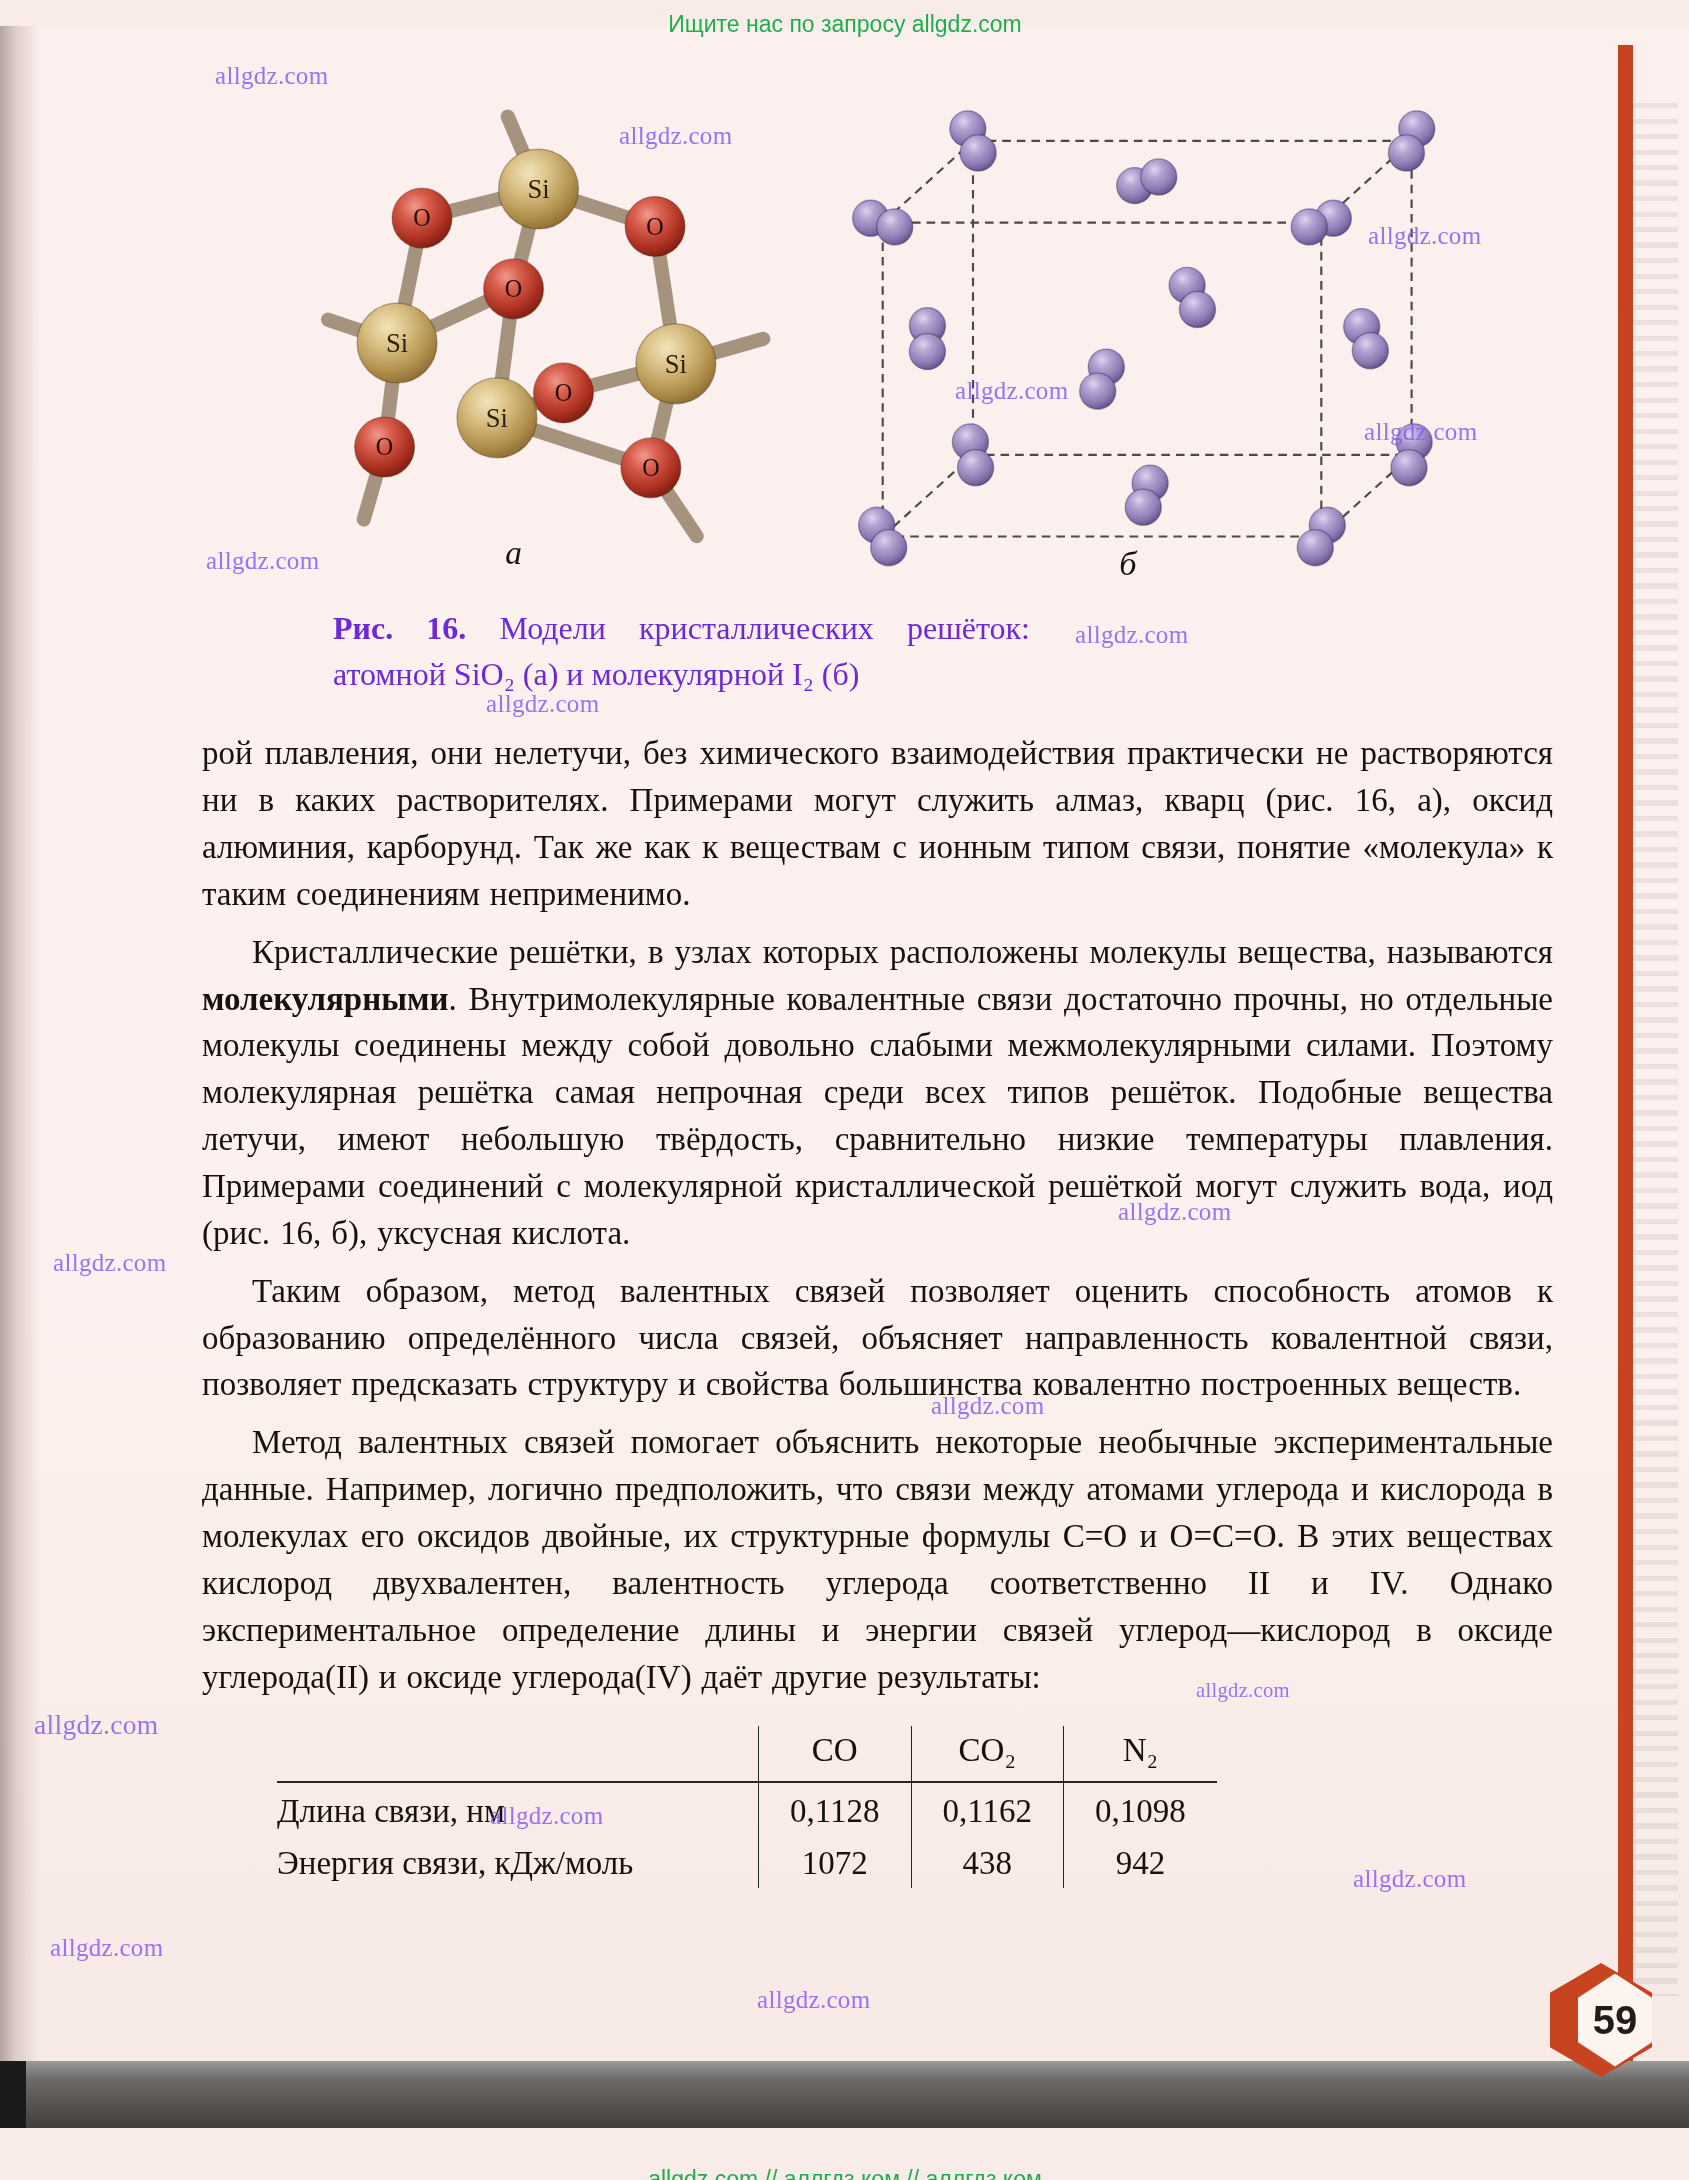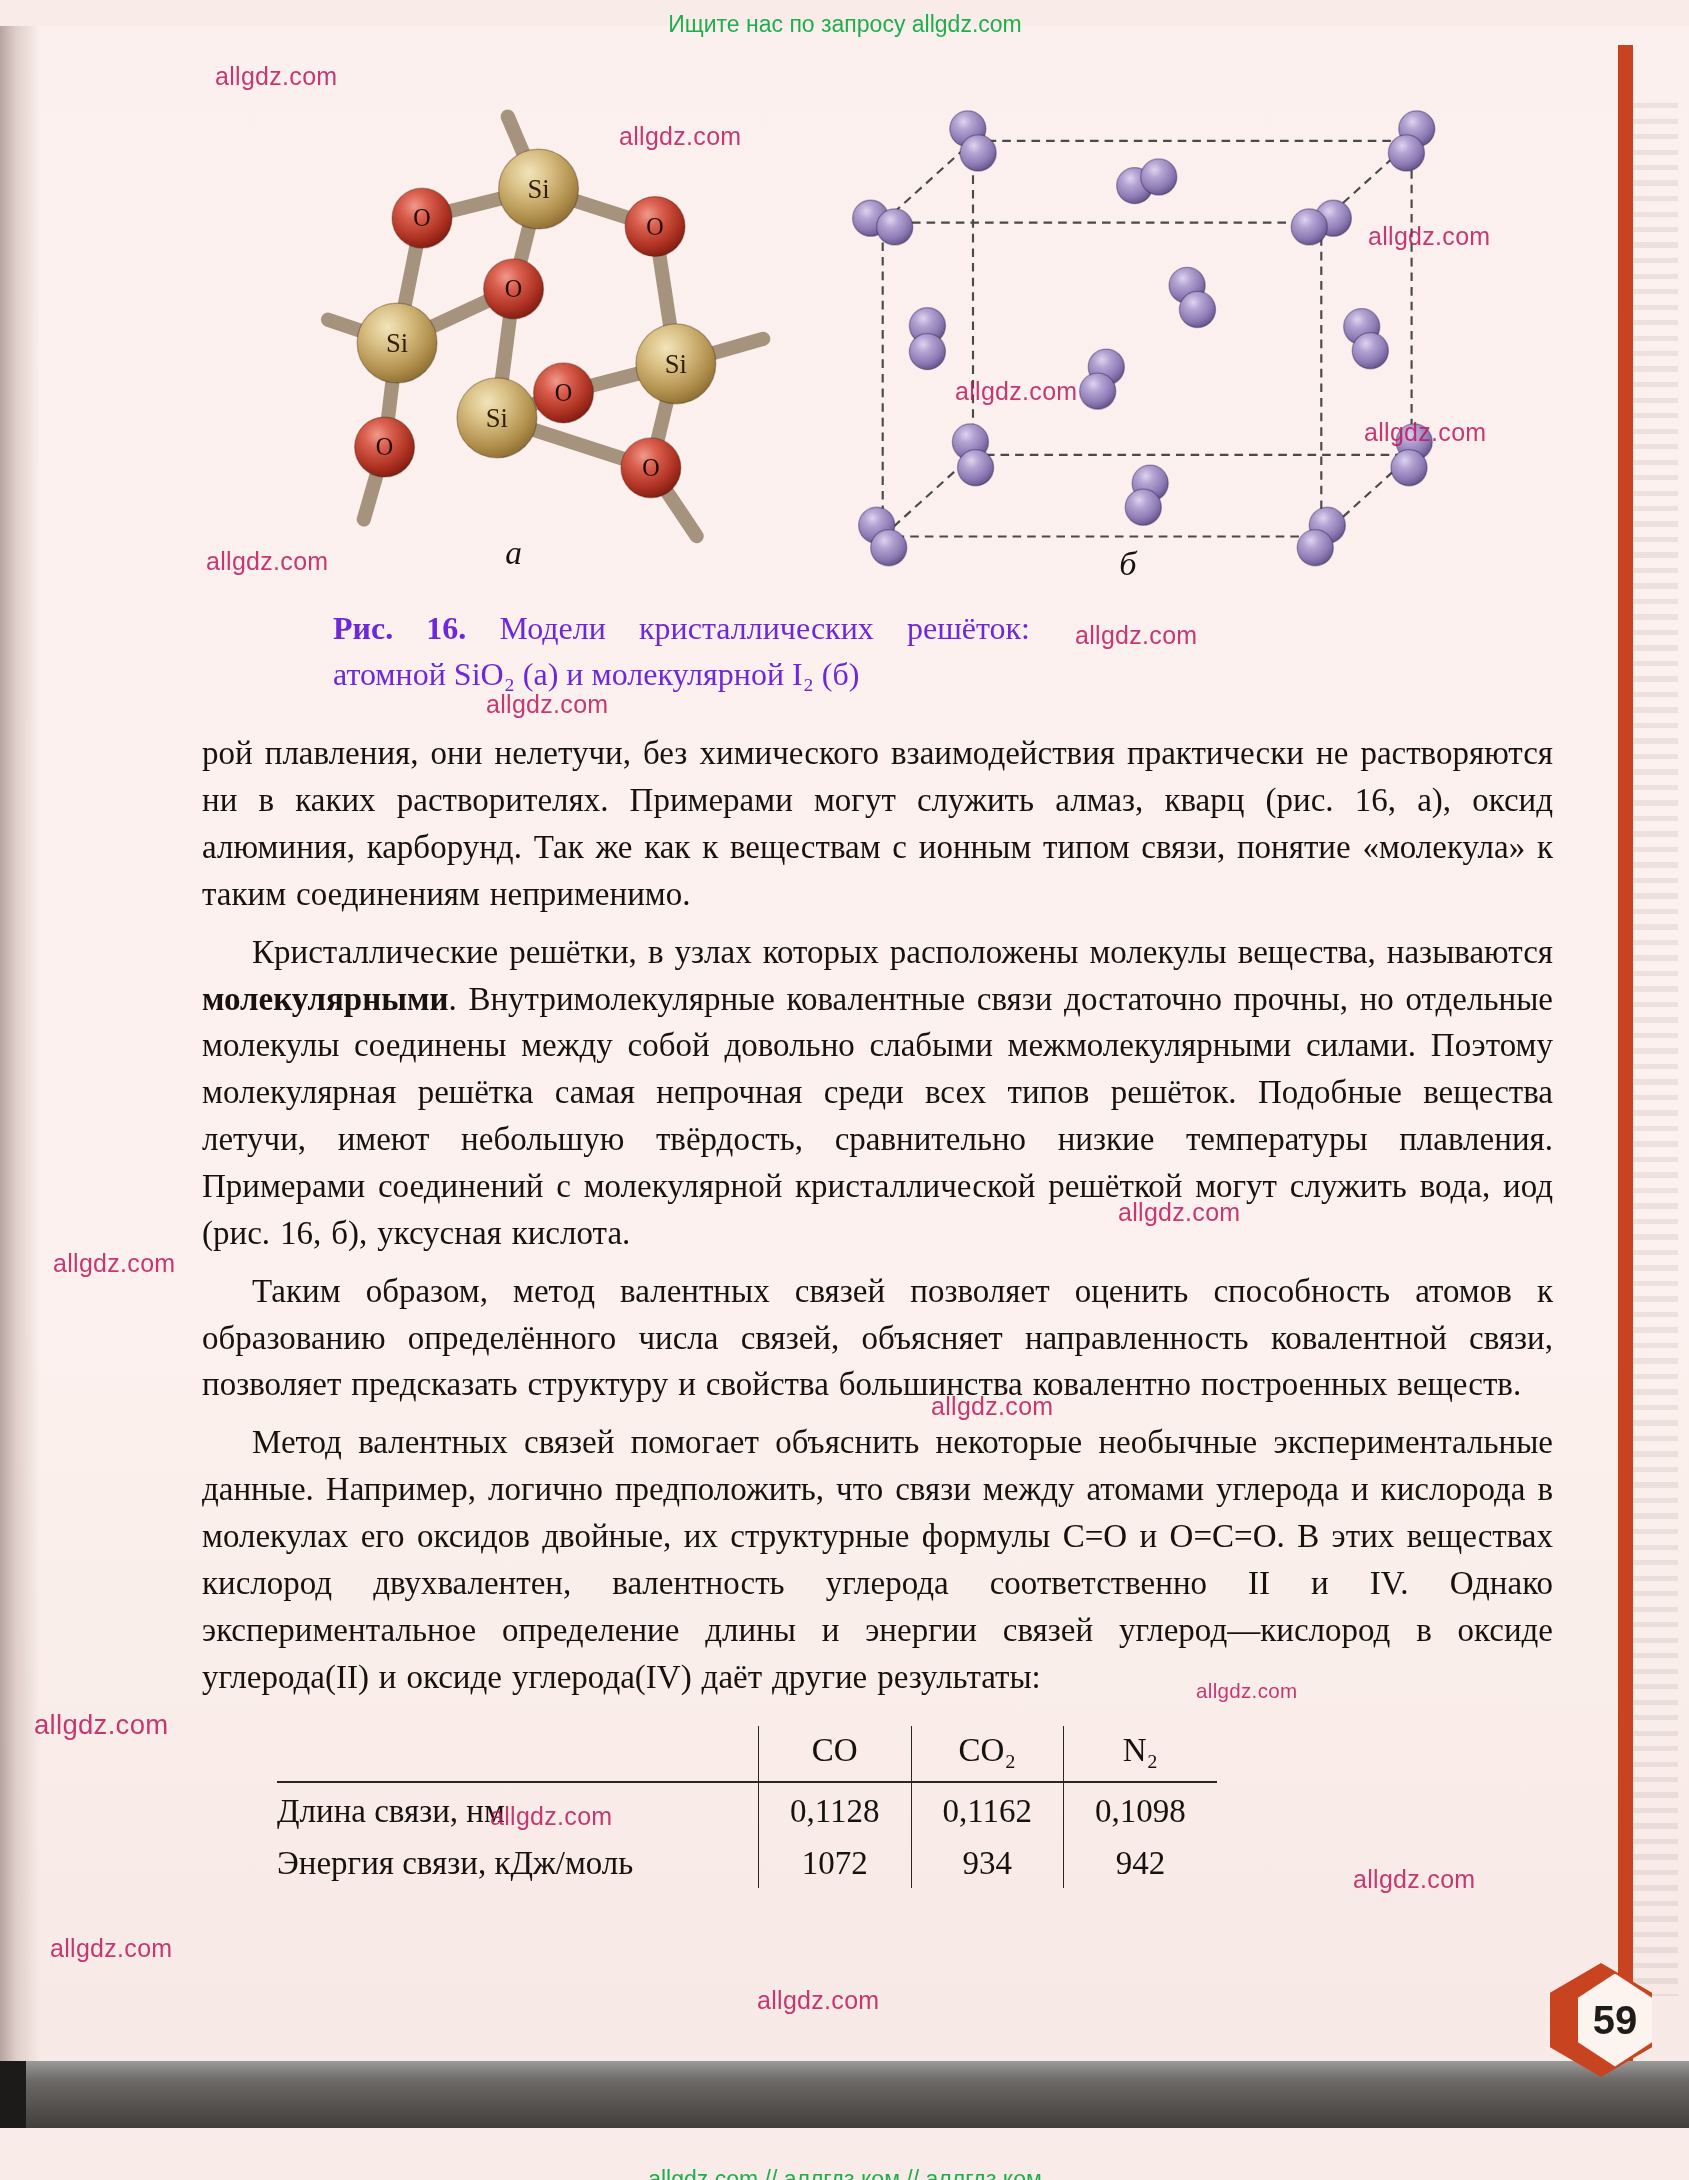--- a/index.html
+++ b/index.html
@@ -15,22 +15,22 @@
   .accent-bar{position:absolute;left:1618px;top:45px;width:14.6px;height:2027px;background:#c8431f;}
   .bottom-edge{position:absolute;left:24px;right:0;top:2061px;height:67px;
          background:linear-gradient(180deg,#9a9a98 0%,#6b6866 30%,#413e3c 100%);}
   .bottom-edge-cap{position:absolute;left:0;top:2061px;width:26px;height:67px;background:#1d1b1a;}
 
   .banner{position:absolute;top:3.4px;left:0;width:100%;text-align:center;
           font-family:"Liberation Sans",sans-serif;font-size:23px;color:#1fae4d;margin-top:8px;}
   .footer{position:absolute;top:2146px;left:0;width:100%;text-align:center;
           font-family:"Liberation Sans",sans-serif;font-size:23px;color:#1fae4d;margin-top:20px;}
 
-  .wm{position:absolute;font-family:Liberation Sans, sans-serif;font-size:25px;
-      color:#be185d;opacity:.85;letter-spacing:0.3px;z-index:30;white-space:nowrap;}
+  .wm{position:absolute;font-family:Liberation Serif, serif;font-size:25px;
+      color:#8b5cf6;opacity:.85;letter-spacing:0.3px;z-index:30;white-space:nowrap;}
 
   .content{position:absolute;left:191px;top:102px;width:1373px;z-index:5;}
   .figure-row{display:flex;align-items:flex-start;}
   .fig-a{margin-left:127px;}
   .fig-b{margin-left:10.3px;}
 
   .caption{margin:22.4px 0 33px 142px;width:697px;font-size:32px;line-height:1.42;
            color:#6d28d9;text-align:justify;}
   .caption .cap-bold{font-weight:bold;}
 
@@ -232,21 +232,21 @@
       <tbody>
         <tr>
           <td class="rowlabel">Длина связи, нм</td>
           <td class="colsep">0,1128</td>
           <td class="colsep">0,1162</td>
           <td class="colsep">0,1098</td>
         </tr>
         <tr>
           <td class="rowlabel">Энергия связи, кДж/моль</td>
           <td class="colsep">1072</td>
-          <td class="colsep">934</td>
+          <td class="colsep">438</td>
           <td class="colsep">942</td>
         </tr>
       </tbody>
     </table>
   </div>
 
   <div class="wm" style="left:215px;top:62px;">allgdz.com</div>
   <div class="wm" style="left:619px;top:122px;">allgdz.com</div>
   <div class="wm" style="left:1368px;top:222px;">allgdz.com</div>
   <div class="wm" style="left:955px;top:377px;">allgdz.com</div>

